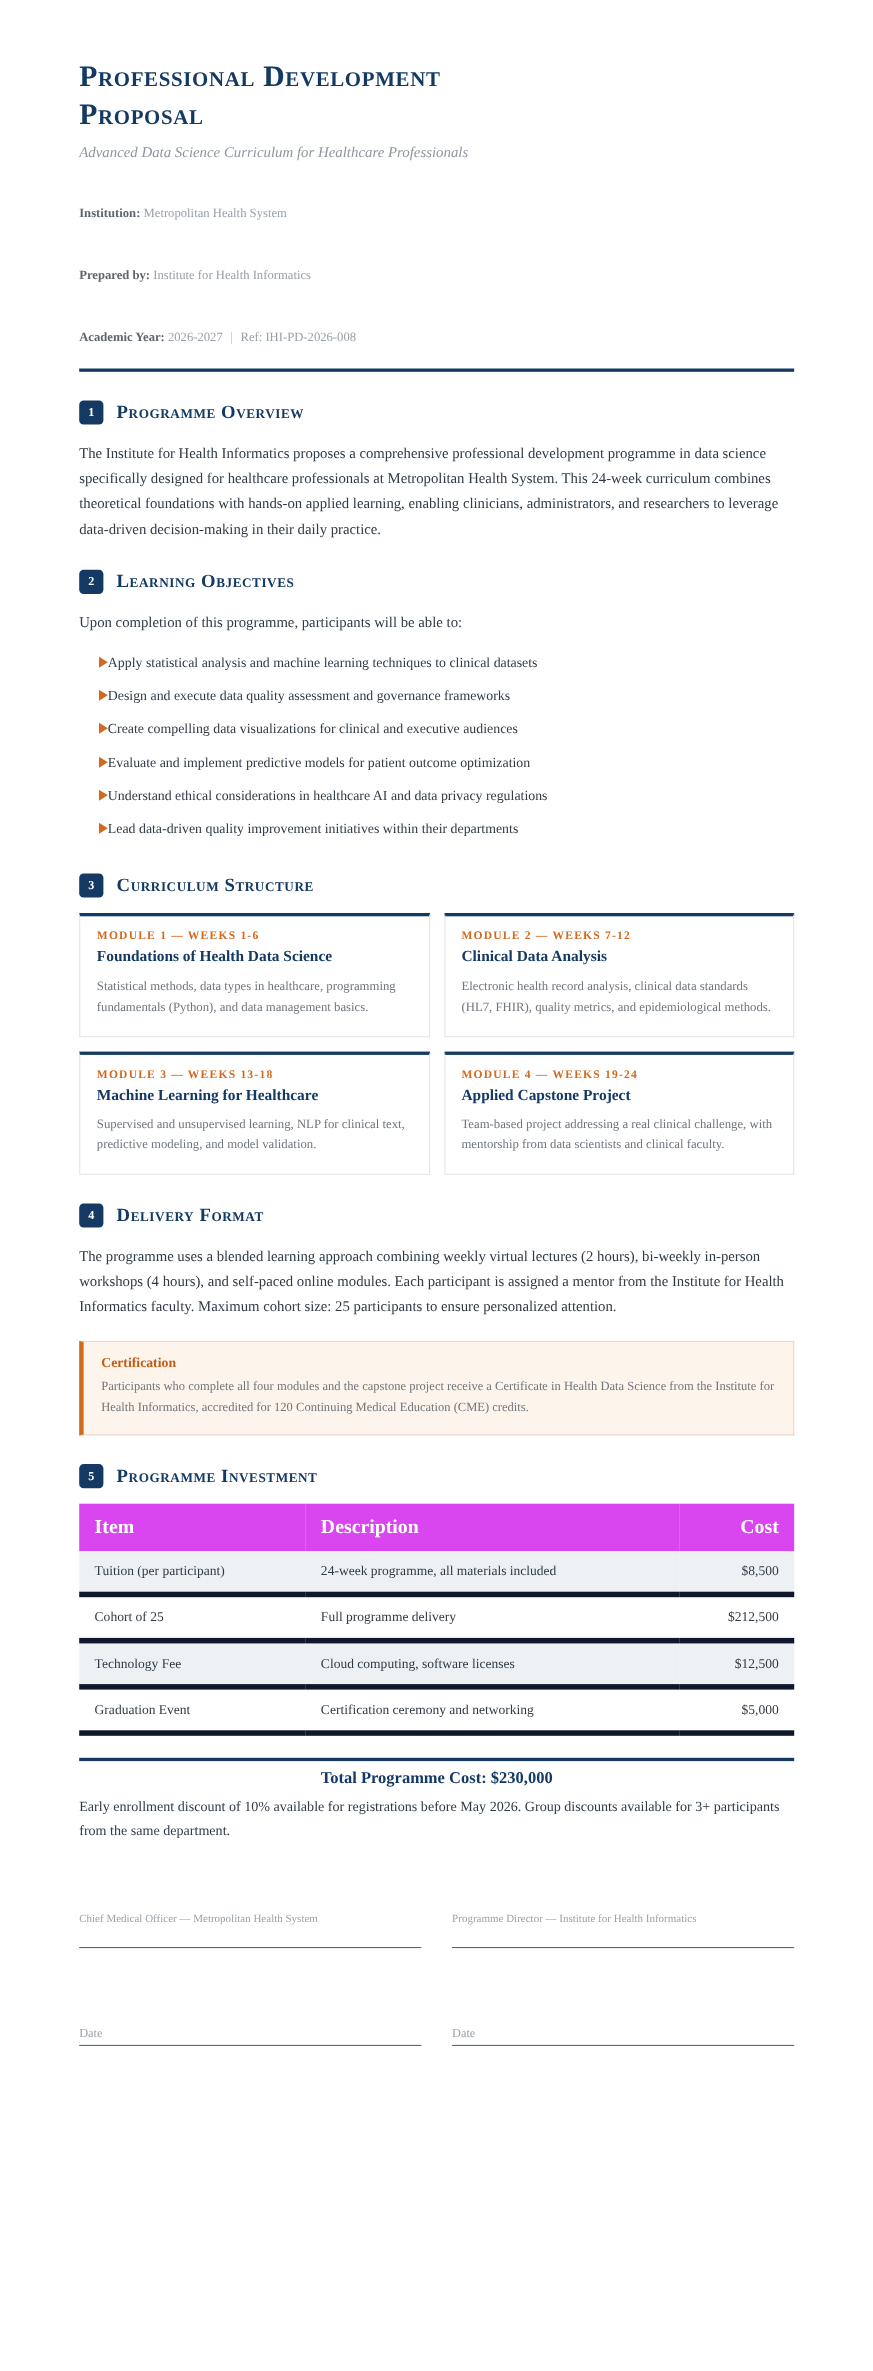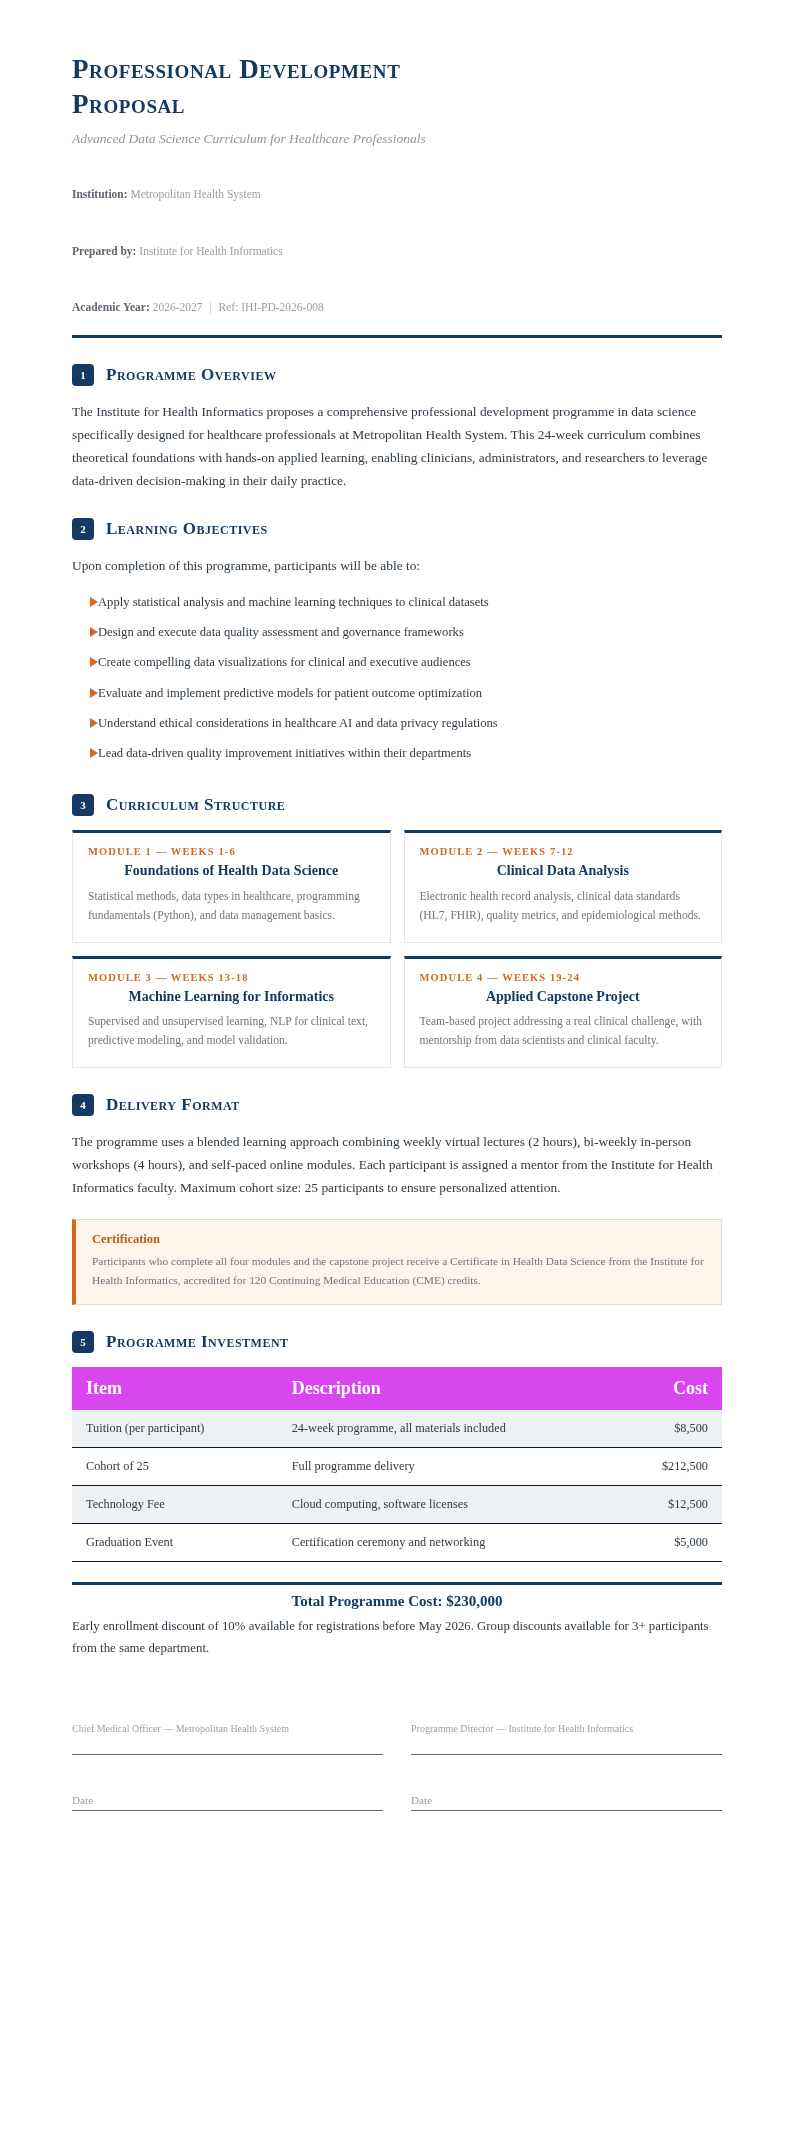--- a/index.html
+++ b/index.html
@@ -126,21 +126,20 @@
     letter-spacing: 1.1px;
     text-transform: uppercase;
     margin-bottom: 5px;
   }
   .module-title {
     font-size: 14px;
     font-weight: bold;
     color: #143a63;
     line-height: 1.35;
     margin-bottom: 7px;
-    text-align: center;
   }
   .module-desc {
     font-size: 11.6px;
     line-height: 1.62;
     color: #6e767e;
   }
 
   
   .callout {
     margin-top: 20px;
@@ -173,21 +172,21 @@
     color: #ffffff;
     font-weight: bold;
     text-align: left;
     padding: 11px 14px;
     font-size: 18px;
   }
   table.invest thead th.num { text-align: right; }
   table.invest tbody td {
     padding: 11px 14px;
     color: #2f3b47;
-    border-bottom: 1px solid #0f172a;
+    border-bottom: 5px solid #0f172a;
   }
   table.invest tbody td.num { text-align: right; }
   table.invest tbody tr:nth-child(odd) td { background: #eef1f3; }
   table.invest tbody tr:nth-child(even) td { background: #ffffff; }
 
   .total-rule {
     border: none;
     border-top: 3px solid #143a63;
     margin: 20px 0 8px 0;
   }
@@ -213,21 +212,21 @@
   }
   .sig-role {
     font-size: 10px;
     color: #9aa2aa;
     line-height: 1.5;
     padding-bottom: 6px;
     border-bottom: 1px solid #5d666f;
     min-height: 34px;
   }
   .sig-date {
-    margin-top: 39px;
+    margin-top: 72px;
     font-size: 11.2px;
     color: #9aa2aa;
     padding-bottom: 4px;
     border-bottom: 1px solid #5d666f;
   }
   .sig-shade {
     position: relative;
   }
   .sig-shade::before {
     content: "";
@@ -318,21 +317,21 @@
         <div class="module-title">Foundations of Health Data Science</div>
         <div class="module-desc">Statistical methods, data types in healthcare, programming fundamentals (Python), and data management basics.</div>
       </div>
       <div class="module-card">
         <div class="module-label">MODULE 2 — WEEKS 7-12</div>
         <div class="module-title">Clinical Data Analysis</div>
         <div class="module-desc">Electronic health record analysis, clinical data standards (HL7, FHIR), quality metrics, and epidemiological methods.</div>
       </div>
       <div class="module-card">
         <div class="module-label">MODULE 3 — WEEKS 13-18</div>
-        <div class="module-title">Machine Learning for Informatics</div>
+        <div class="module-title">Machine Learning for Healthcare</div>
         <div class="module-desc">Supervised and unsupervised learning, NLP for clinical text, predictive modeling, and model validation.</div>
       </div>
       <div class="module-card">
         <div class="module-label">MODULE 4 — WEEKS 19-24</div>
         <div class="module-title">Applied Capstone Project</div>
         <div class="module-desc">Team-based project addressing a real clinical challenge, with mentorship from data scientists and clinical faculty.</div>
       </div>
     </div>
   </section>
 

